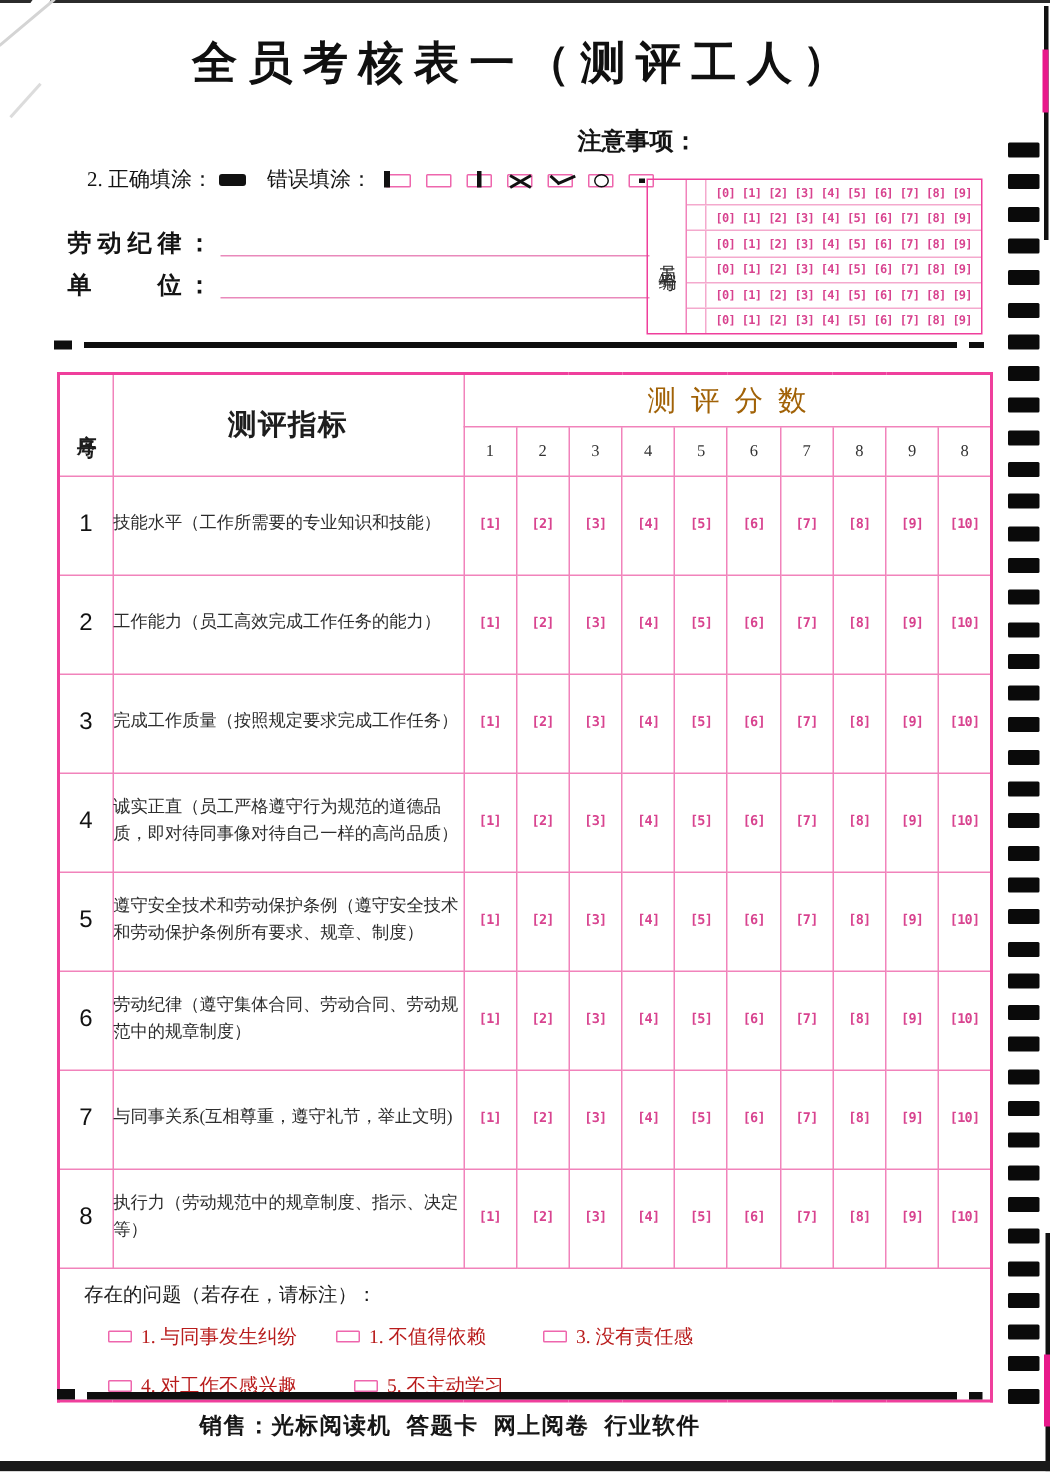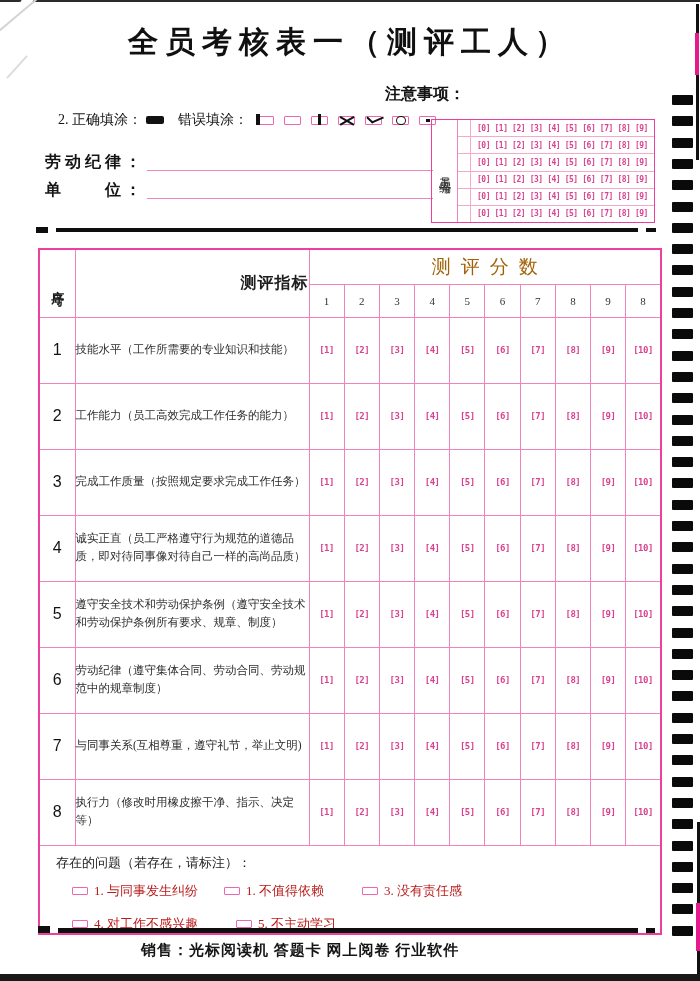--- a/index.html
+++ b/index.html
@@ -62,38 +62,38 @@
   .id-bubbles { flex:1; display:flex; align-items:center; justify-content:space-between; padding:0 6px; }
   .bub { font-family:"DejaVu Sans Mono", monospace; font-size:8px; font-weight:bold; letter-spacing:-0.5px; color:#d8438f; }
   
   .dv { position:absolute; background:#0e0e0e; }
   
   .eval { position:absolute; left:38px; top:248px; width:622px; border-collapse:collapse; table-layout:fixed; border:2px solid #ef3f9c; }
   .eval th,.eval td { border:1px solid #f183bb; padding:0; }
   .h1 { height:35px; }
   .h2 { height:33px; }
   .th-no .v-text { writing-mode:vertical-rl; text-orientation:upright; font-size:13px; font-weight:600; letter-spacing:4px; color:#1d1d1d; }
-  .th-ind { font-size:16px; font-weight:600; letter-spacing:1px; color:#1d1d1d; text-align:right; }
+  .th-ind { font-size:19px; font-weight:600; letter-spacing:1px; color:#1d1d1d; text-align:center; }
   .th-score { font-size:19px; font-weight:400; letter-spacing:10px; text-indent:10px; color:#a16207; text-align:center; }
   .th-num { font-size:11px; font-weight:400; color:#333; text-align:center; }
   .eval tbody tr { height:66px; }
   .td-no { text-align:center; font-family:"Liberation Sans", sans-serif; font-size:16px; color:#121212; }
   .td-ind { font-size:11.5px; line-height:1.55; color:#2d2d2d; padding:0 2px 0 5px; }
   .td-bub { text-align:center; font-family:"DejaVu Sans Mono", monospace; font-size:9px; font-weight:bold; letter-spacing:-0.5px; color:#d8438f; }
   
   .problems-td { height:78px; vertical-align:top; }
   .p-head { margin:8px 0 0 16px; font-size:13px; color:#1d1d1d; }
   .p-row { display:flex; align-items:center; margin:10px 0 0 32px; }
   .p-row2 { margin-top:15px;gap:12px; }
   .p-opt { display:flex; align-items:center; font-size:13px; color:#b91c1c; }
   .p-c0 { width:152px; } .p-c1 { width:138px; }
   .pbox { display:inline-block; width:16px; height:8px; border:1.4px solid #ee66ad; border-radius:1px; margin-right:6px; flex:none; }
   
   .footer { position:absolute; left:0; top:941px; width:600px; text-align:center;
-    font-family:Liberation Serif, serif; font-size:15px; font-weight:700; letter-spacing:1px; color:#161616; }
+    font-family:Liberation Mono, monospace; font-size:15px; font-weight:700; letter-spacing:1px; color:#161616; }
 </style>
 </head>
 <body>
 
 <div class="sheet">
 
   <div class="edge-top"></div>
   <div class="streak"></div>
   <div class="scratch1"></div>
   <div class="scratch2"></div>
@@ -359,21 +359,21 @@
           <td class="td-bub">[4]</td>
           <td class="td-bub">[5]</td>
           <td class="td-bub">[6]</td>
           <td class="td-bub">[7]</td>
           <td class="td-bub">[8]</td>
           <td class="td-bub">[9]</td>
           <td class="td-bub">[10]</td>
         </tr>
         <tr>
           <td class="td-no">8</td>
-          <td class="td-ind">执行力（修改时用橡皮擦干净、指示、决定等）</td>
+          <td class="td-ind">执行力（劳动规范中的规章制度、指示、决定等）</td>
           <td class="td-bub">[1]</td>
           <td class="td-bub">[2]</td>
           <td class="td-bub">[3]</td>
           <td class="td-bub">[4]</td>
           <td class="td-bub">[5]</td>
           <td class="td-bub">[6]</td>
           <td class="td-bub">[7]</td>
           <td class="td-bub">[8]</td>
           <td class="td-bub">[9]</td>
           <td class="td-bub">[10]</td>

